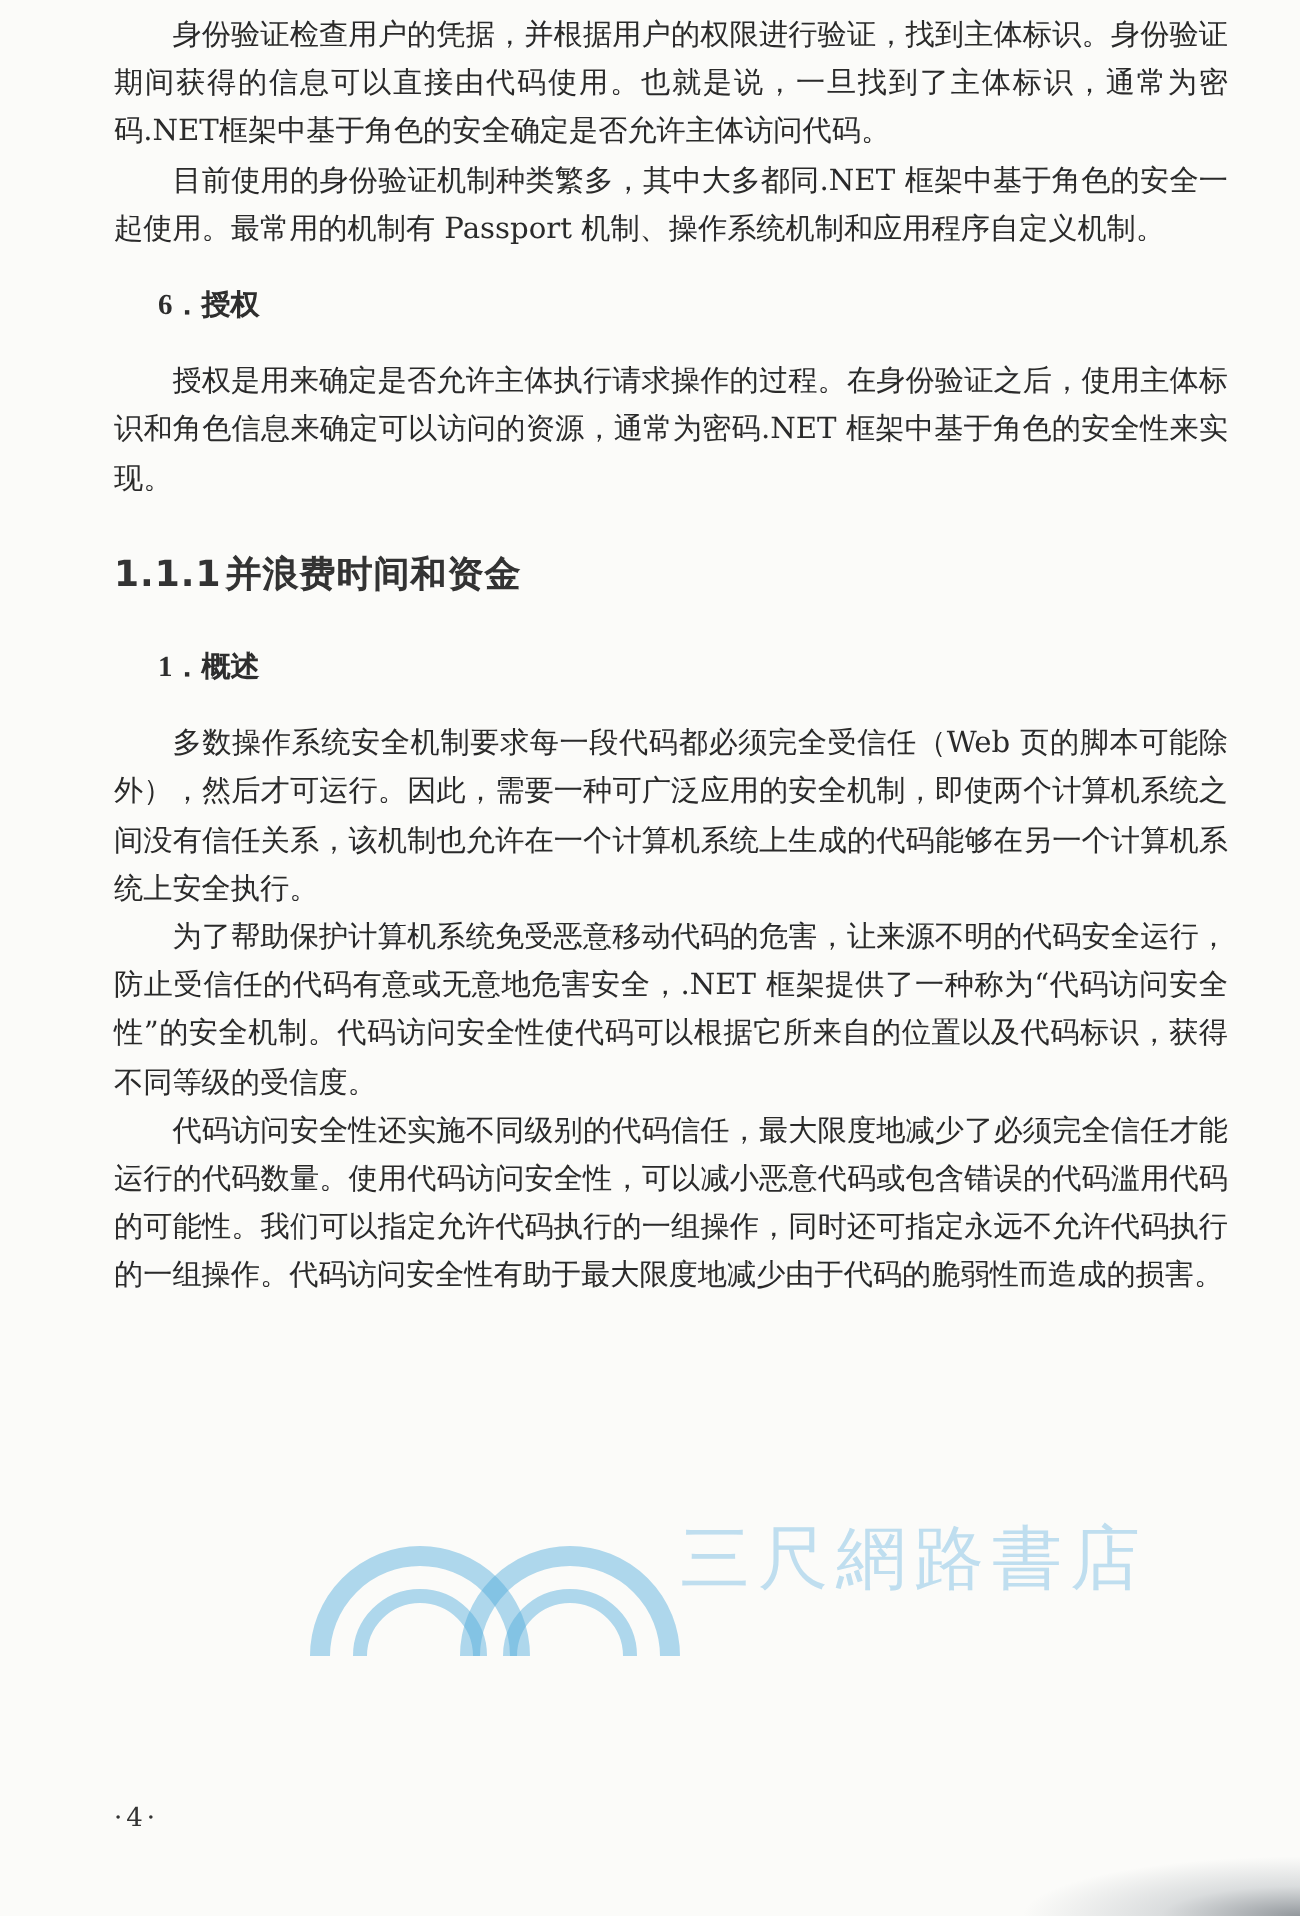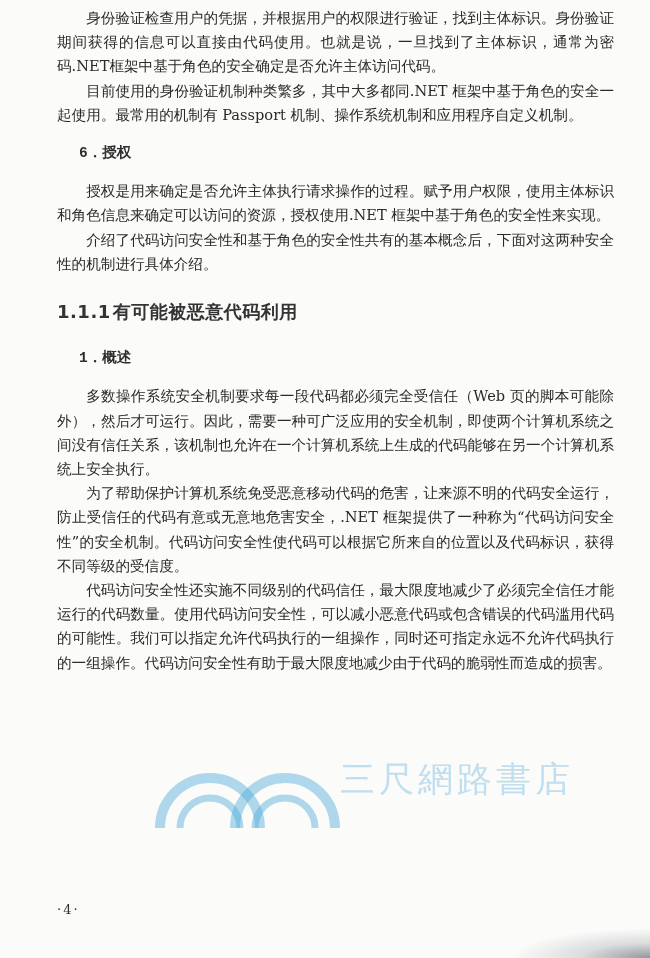--- a/index.html
+++ b/index.html
@@ -10,21 +10,21 @@
       color: #2a2a2a;
       position: relative;
     }
     .page {
       position: absolute; left: 57px; top: 6px; width: 557px;
       font-size: 14.6px; line-height: 24.2px;
       text-align: justify; text-justify: inter-character;
     }
     .para { margin: 0; text-indent: 2em; }
     .subhead {
-      font-family: Liberation Mono, monospace;
+      font-family: Liberation Serif, serif;
       font-size: 14.5px; font-weight: bold; margin: 0;
       padding-left: 22px; color: #2e2e2e;
     }
     .sec-heading {
       font-family: "DejaVu Sans", "Liberation Sans", sans-serif;
       font-size: 18px; font-weight: bold; margin: 0; color: #333;
       letter-spacing: 0.5px;
     }
     .sec-heading .num { margin-right: 2px; }
     .gap-sub-before { height: 14px; }
@@ -52,25 +52,24 @@
   </style>
 </head>
 <body>
 
 <div class="page">
   <p class="para">身份验证检查用户的凭据，并根据用户的权限进行验证，找到主体标识。身份验证期间获得的信息可以直接由代码使用。也就是说，一旦找到了主体标识，通常为密码.NET框架中基于角色的安全确定是否允许主体访问代码。</p>
   <p class="para">目前使用的身份验证机制种类繁多，其中大多都同.NET 框架中基于角色的安全一起使用。最常用的机制有 Passport 机制、操作系统机制和应用程序自定义机制。</p>
   <div class="gap-sub-before"></div>
   <p class="subhead">6．授权</p>
   <div class="gap-sub-after"></div>
-  <p class="para">授权是用来确定是否允许主体执行请求操作的过程。赋予用户权限，使用主体标识和角色信息来确定可以访问的资源，授权使用.NET 框架中基于角色的安全性来实现。</p>
-  <p class="para">介绍了代码访问安全性和基于角色的安全性共有的基本概念后，下面对这两种安全性的机制进行具体介绍。</p>
+  <p class="para">授权是用来确定是否允许主体执行请求操作的过程。在身份验证之后，使用主体标识和角色信息来确定可以访问的资源，通常为密码.NET 框架中基于角色的安全性来实现。</p>
   <div class="gap-sec-before"></div>
   <h2 class="sec-heading">
-    <span class="num">1.1.1</span><span>有可能被恶意代码利用</span>
+    <span class="num">1.1.1</span><span>并浪费时间和资金</span>
   </h2>
   <div class="gap-sec-after"></div>
   <p class="subhead">1．概述</p>
   <div class="gap-sub-after"></div>
   <p class="para">多数操作系统安全机制要求每一段代码都必须完全受信任（Web 页的脚本可能除外），然后才可运行。因此，需要一种可广泛应用的安全机制，即使两个计算机系统之间没有信任关系，该机制也允许在一个计算机系统上生成的代码能够在另一个计算机系统上安全执行。</p>
   <p class="para">为了帮助保护计算机系统免受恶意移动代码的危害，让来源不明的代码安全运行，防止受信任的代码有意或无意地危害安全，.NET 框架提供了一种称为“代码访问安全性”的安全机制。代码访问安全性使代码可以根据它所来自的位置以及代码标识，获得不同等级的受信度。</p>
   <p class="para">代码访问安全性还实施不同级别的代码信任，最大限度地减少了必须完全信任才能运行的代码数量。使用代码访问安全性，可以减小恶意代码或包含错误的代码滥用代码的可能性。我们可以指定允许代码执行的一组操作，同时还可指定永远不允许代码执行的一组操作。代码访问安全性有助于最大限度地减少由于代码的脆弱性而造成的损害。</p>
 </div>
 
 <svg class="watermark" viewBox="0 0 360 70">

